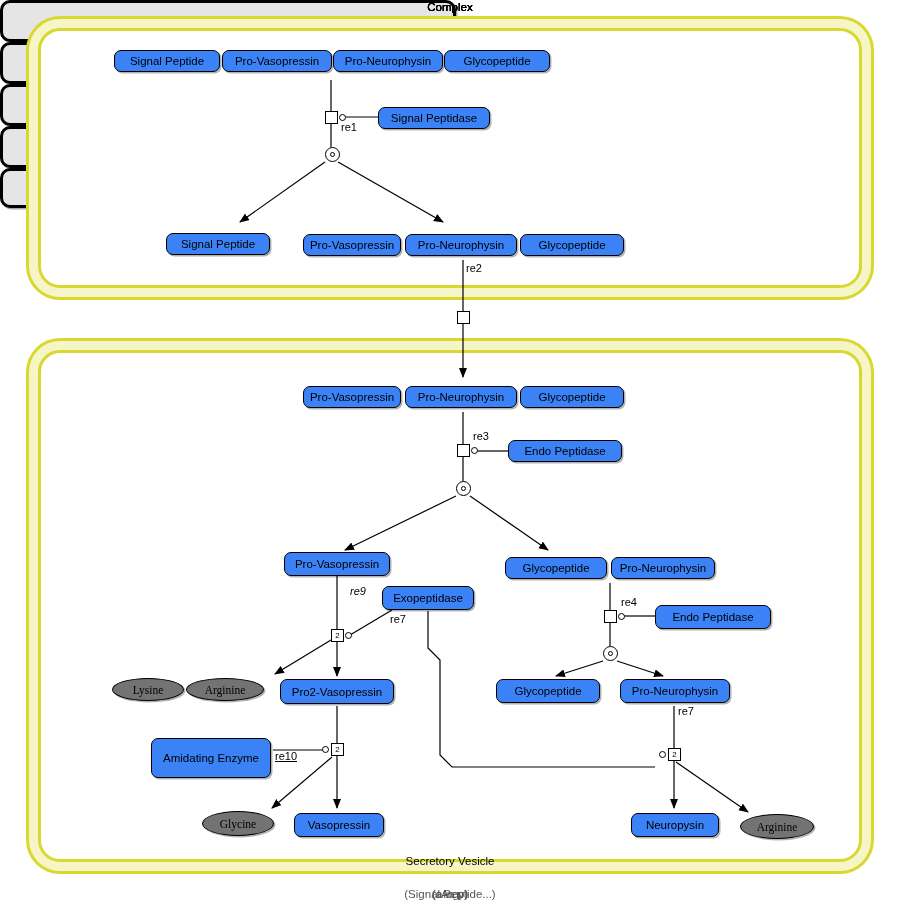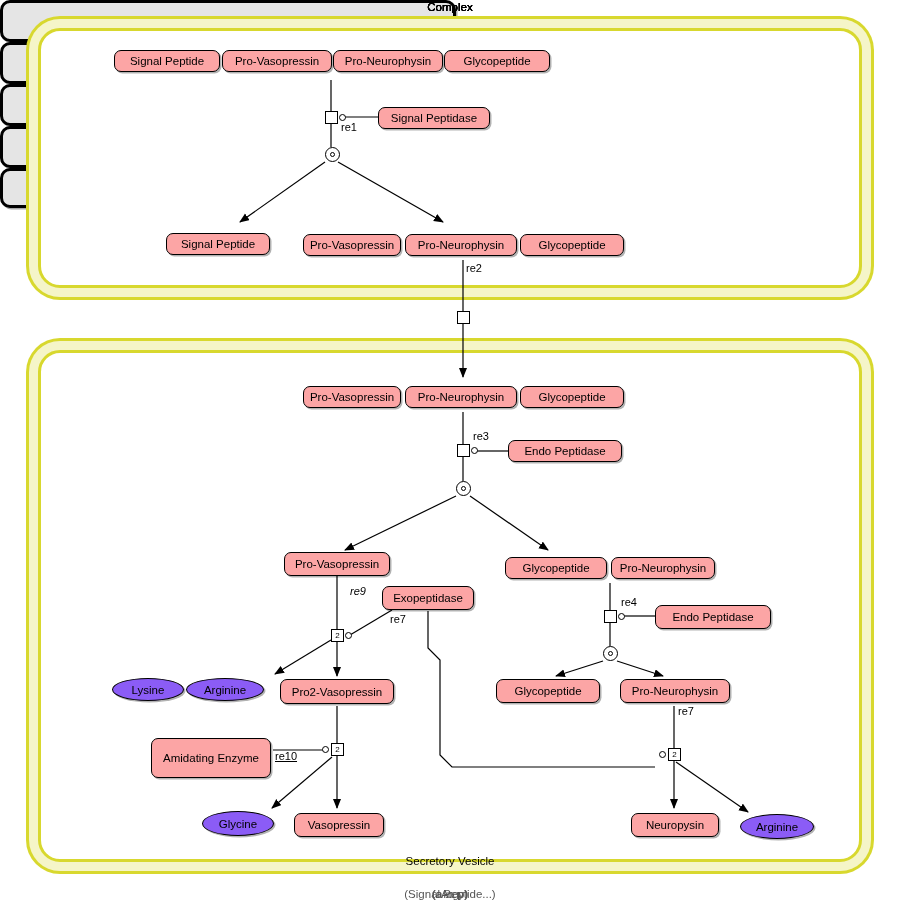--- a/index.html
+++ b/index.html
@@ -14,25 +14,25 @@
       border-radius:22px;
       box-shadow:0 0 0 9px #f5f5c8, 0 0 0 12px #d8d82e;}
   .comp-label{position:absolute;font-size:11.5px;color:#000;white-space:nowrap;
       text-align:center;}
 
   
   .node{position:absolute;box-sizing:border-box;display:flex;
         align-items:center;justify-content:center;
         font-size:11.5px;color:#000;white-space:nowrap;}
 
-  .macromolecule{background:#fca5a5;border:1.4px solid #000;border-radius:7px;
+  .macromolecule{background:#3b82f6;border:1.4px solid #000;border-radius:7px;
         box-shadow:1.5px 1.5px 0 rgba(0,0,0,.30);}
 
-  .simple-chem{background:#8b5cf6;border:1.4px solid #000;border-radius:50%;
-        box-shadow:1.5px 1.5px 0 rgba(0,0,0,.30);}
+  .simple-chem{background:#737373;border:1.4px solid #000;border-radius:50%;
+        box-shadow:1.5px 1.5px 0 rgba(0,0,0,.30);font-family:Liberation Serif, serif;}
 
   .complex{background:#e5e5e5;border:3px solid #000;border-radius:10px;
         box-shadow:1.5px 1.5px 0 rgba(0,0,0,.35);}
   .complex-title{position:absolute;left:0;right:0;top:1px;text-align:center;
         font-size:11.5px;color:#000;pointer-events:none;}
   .complex-sub{position:absolute;left:0;right:0;bottom:0px;text-align:center;
         font-size:11.5px;color:#555;pointer-events:none;overflow:hidden;}
   .inner{position:absolute;box-sizing:border-box;display:flex;
         align-items:center;justify-content:center;font-size:11.5px;z-index:3;}
 

